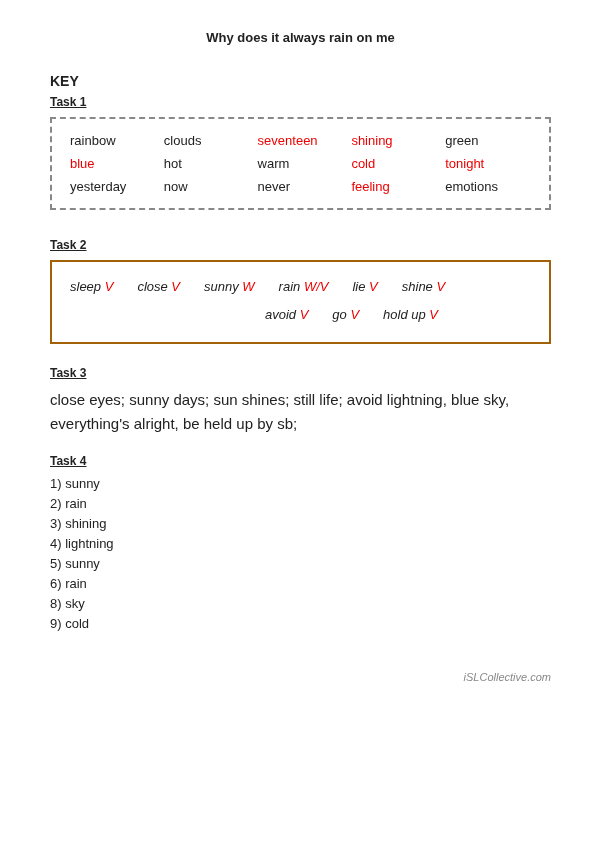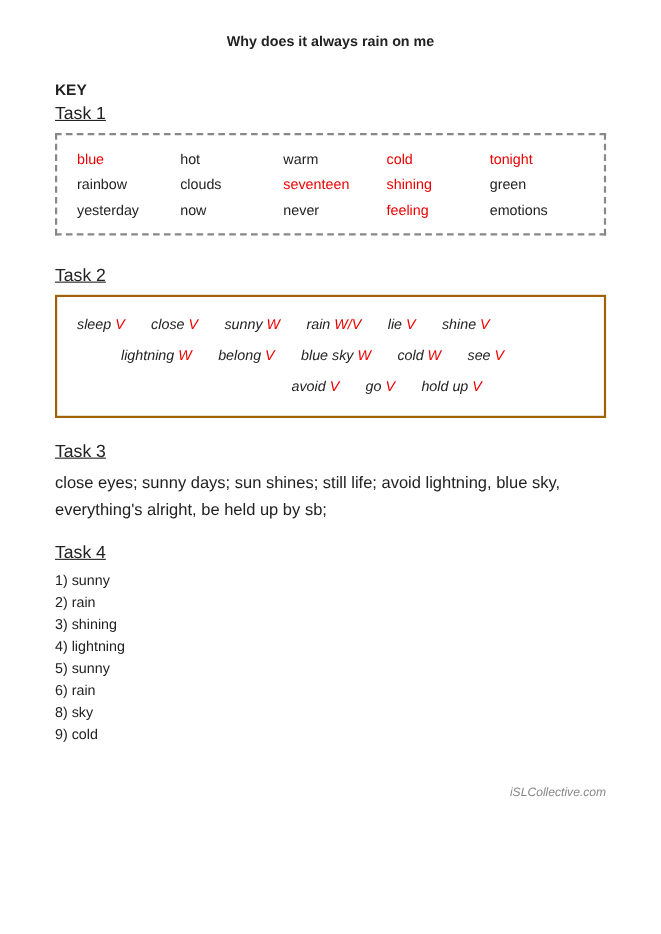--- a/index.html
+++ b/index.html
@@ -13,22 +13,22 @@
       padding: 30px 50px 40px 50px;
     }
     .page-title {
       text-align: center;
       font-weight: bold;
       font-size: 13px;
       margin-bottom: 28px;
     }
     .task-label {
       text-decoration: underline;
-      font-weight: normal;
-      font-size: 16px;
+      font-weight: bold;
+      font-size: 12px;
       margin-bottom: 8px;
       display: block;
     }
     
     .task1-box {
       border: 2px dashed #888;
       padding: 10px 14px;
       margin-bottom: 28px;
     }
     .task1-grid {
@@ -80,32 +80,32 @@
 
 <div class="page-title">Why does it always rain on me</div>
 
 <div class="key-heading">KEY</div>
 
 <span class="task-label">Task 1</span>
 <div class="task1-box">
   <table class="task1-grid">
     <tbody id="task1-tbody">
         <tr>
+          <td>rainbow</td>
+          <td>clouds</td>
+          <td class="red">seventeen</td>
+          <td class="red">shining</td>
+          <td>green</td>
+        </tr>
+        <tr>
           <td class="red">blue</td>
           <td>hot</td>
           <td>warm</td>
           <td class="red">cold</td>
           <td class="red">tonight</td>
-        </tr>
-        <tr>
-          <td>rainbow</td>
-          <td>clouds</td>
-          <td class="red">seventeen</td>
-          <td class="red">shining</td>
-          <td>green</td>
         </tr>
         <tr>
           <td>yesterday</td>
           <td>now</td>
           <td>never</td>
           <td class="red">feeling</td>
           <td>emotions</td>
         </tr>
       </tbody>
   </table>
@@ -114,27 +114,20 @@
 <div class="task2-section">
   <span class="task-label">Task 2</span>
   <div class="task2-box" id="task2-box">
       <div style="display: flex; flex-wrap: wrap; gap: 0px 6px; align-items: baseline; margin-bottom: 2px;">
         <span style="margin-right: 18px; white-space: nowrap; font-size: 13px;"><span>sleep </span><span style="color: rgb(238, 0, 0);">V</span></span>
         <span style="margin-right: 18px; white-space: nowrap; font-size: 13px;"><span>close </span><span style="color: rgb(238, 0, 0);">V</span></span>
         <span style="margin-right: 18px; white-space: nowrap; font-size: 13px;"><span>sunny </span><span style="color: rgb(238, 0, 0);">W</span></span>
         <span style="margin-right: 18px; white-space: nowrap; font-size: 13px;"><span>rain </span><span style="color: rgb(238, 0, 0);">W/V</span></span>
         <span style="margin-right: 18px; white-space: nowrap; font-size: 13px;"><span>lie </span><span style="color: rgb(238, 0, 0);">V</span></span>
         <span style="margin-right: 18px; white-space: nowrap; font-size: 13px;"><span>shine </span><span style="color: rgb(238, 0, 0);">V</span></span>
-      </div>
-      <div style="display: flex; flex-wrap: wrap; gap: 0px 6px; align-items: baseline; margin-bottom: 2px; padding-left: 40px;">
-        <span style="margin-right: 18px; white-space: nowrap; font-size: 13px;"><span>lightning </span><span style="color: rgb(238, 0, 0);">W</span></span>
-        <span style="margin-right: 18px; white-space: nowrap; font-size: 13px;"><span>belong </span><span style="color: rgb(238, 0, 0);">V</span></span>
-        <span style="margin-right: 18px; white-space: nowrap; font-size: 13px;"><span>blue sky </span><span style="color: rgb(238, 0, 0);">W</span></span>
-        <span style="margin-right: 18px; white-space: nowrap; font-size: 13px;"><span>cold </span><span style="color: rgb(238, 0, 0);">W</span></span>
-        <span style="margin-right: 18px; white-space: nowrap; font-size: 13px;"><span>see </span><span style="color: rgb(238, 0, 0);">V</span></span>
       </div>
       <div style="display: flex; flex-wrap: wrap; gap: 0px 6px; align-items: baseline; margin-bottom: 2px; padding-left: 120px; justify-content: center;">
         <span style="margin-right: 18px; white-space: nowrap; font-size: 13px;"><span>avoid </span><span style="color: rgb(238, 0, 0);">V</span></span>
         <span style="margin-right: 18px; white-space: nowrap; font-size: 13px;"><span>go </span><span style="color: rgb(238, 0, 0);">V</span></span>
         <span style="margin-right: 18px; white-space: nowrap; font-size: 13px;"><span>hold up </span><span style="color: rgb(238, 0, 0);">V</span></span>
       </div>
     </div>
 </div>
 
 <div class="task3-section">

